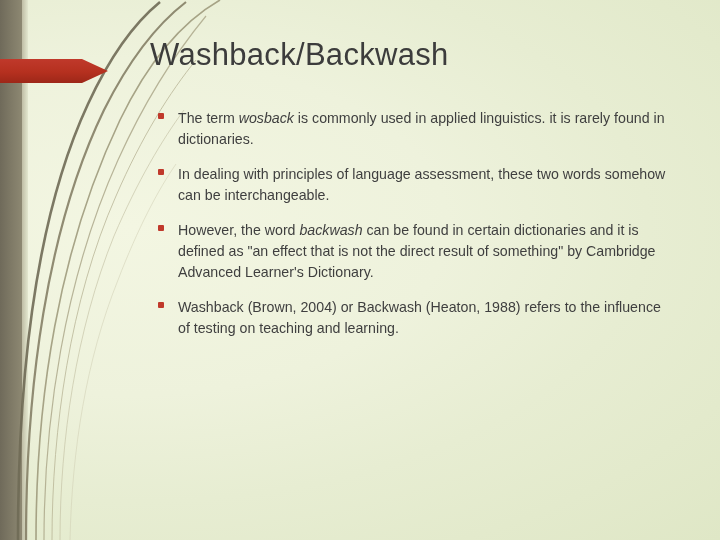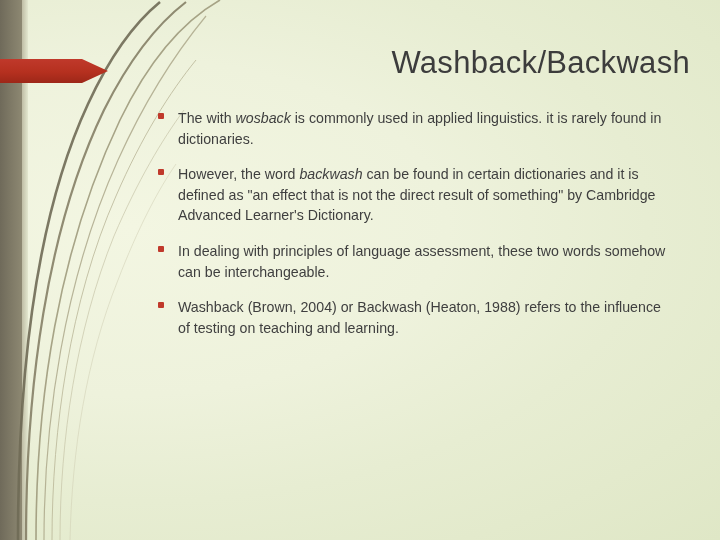--- a/index.html
+++ b/index.html
@@ -56,23 +56,23 @@
     position: absolute;
     left: 0;
     top: 54px;
     width: 108px;
     height: 34px;
   }
 
   .title {
     position: absolute;
     left: 150px;
-    top: 45px;
+    top: 37px;
     width: 540px;
-    text-align: right;
+    text-align: left;
     font-size: 31px;
     color: #3c3c3c;
     font-weight: 400;
     letter-spacing: 0.3px;
     font-family: "Liberation Sans", sans-serif;
   }
 
   .bullets {
     position: absolute;
     left: 150px;
@@ -128,29 +128,29 @@
       </linearGradient>
     </defs>
     <polygon points="0,5 82,5 108,17 82,29 0,29" fill="url(#ag)"></polygon>
   </svg>
 
   <div class="title">Washback/Backwash</div>
 
   <div class="bullets">
     <div class="bullet">
       <span class="marker"></span>
-      <span><span>The with </span><em>wosback</em><span> is commonly used in applied linguistics. it is rarely found in dictionaries.</span></span>
+      <span><span>The term </span><em>wosback</em><span> is commonly used in applied linguistics. it is rarely found in dictionaries.</span></span>
+    </div>
+    <div class="bullet">
+      <span class="marker"></span>
+      <span>In dealing with principles of language assessment, these two words somehow can be interchangeable.</span>
     </div>
     <div class="bullet">
       <span class="marker"></span>
       <span><span>However, the word </span><em>backwash</em><span> can be found in certain dictionaries and it is defined as "an effect that is not the direct result of something" by Cambridge Advanced Learner's Dictionary.</span></span>
-    </div>
-    <div class="bullet">
-      <span class="marker"></span>
-      <span>In dealing with principles of language assessment, these two words somehow can be interchangeable.</span>
     </div>
     <div class="bullet">
       <span class="marker"></span>
       <span>Washback (Brown, 2004) or Backwash (Heaton, 1988) refers to the influence of testing on teaching and learning.</span>
     </div>
   </div>
 
 </div>
 
 </body></html>

